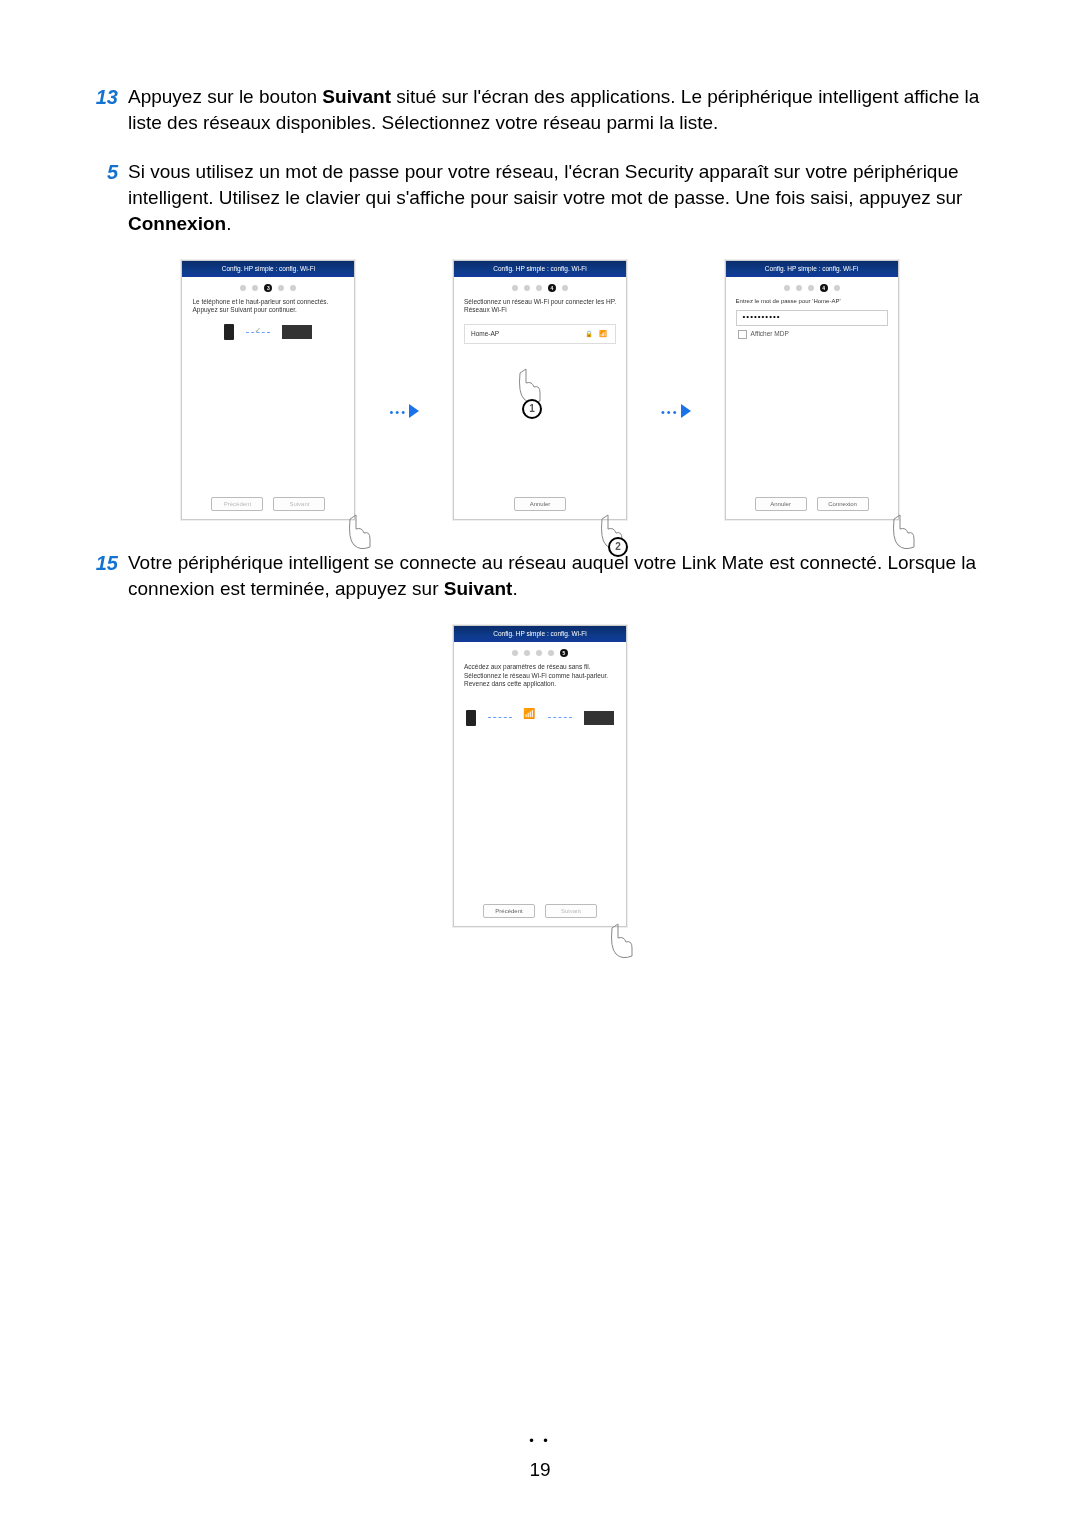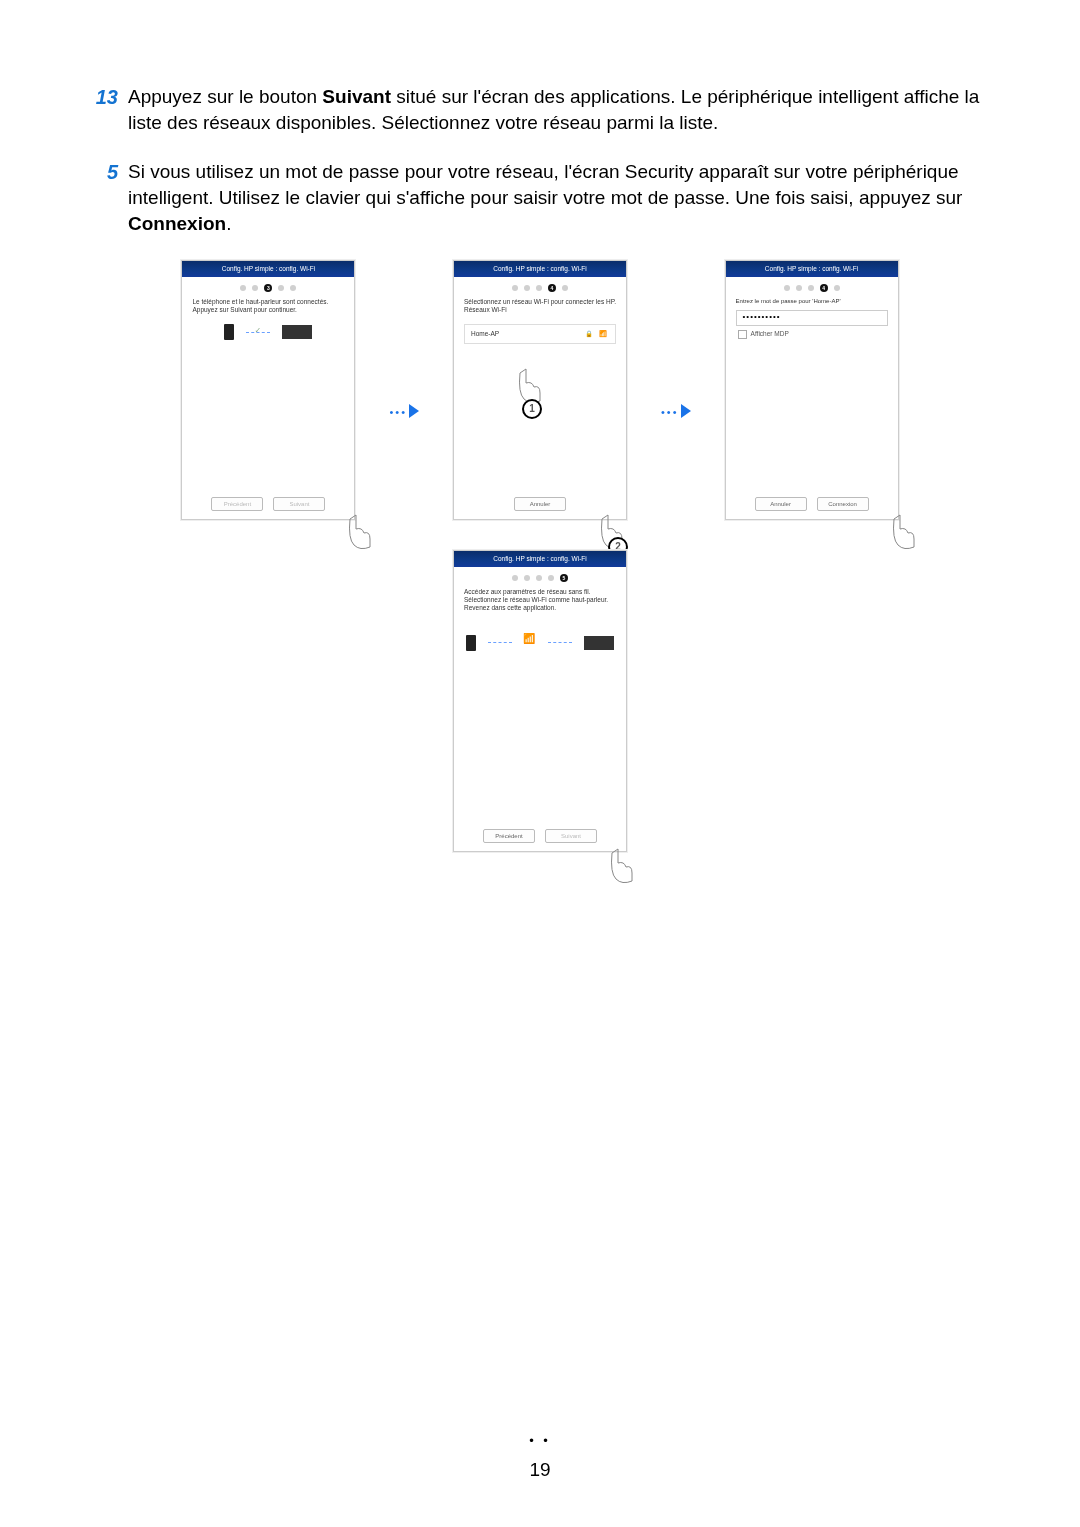--- a/index.html
+++ b/index.html
@@ -158,20 +158,26 @@
       </div>
       <div class="hand" style="right:-28px;bottom:-32px;">
         <svg viewBox="0 0 40 40">
             <path d="M8 8 L14 4 L14 18 Q20 16 22 22 Q28 20 28 28 L28 36 Q18 40 12 34 Q6 28 8 8 Z" fill="none" stroke="#888" stroke-width="1"></path>
           </svg>
       </div>
     </div>
 
   </div>
 
+  <div class="step">
+    <div class="step-num">15</div>
+    <div class="step-body">
+      <span>Votre périphérique intelligent se connecte au réseau auquel votre Link Mate est connecté. Lorsque la connexion est terminée, appuyez sur </span><b>Suivant</b><span>.</span>
+    </div>
+  </div>
 
   <div class="center-screen">
     <div class="screen" style="height:300px;position:relative;">
       <div class="titlebar">Config. HP simple : config. Wi-Fi</div>
       <div class="stepper">
         <span class="dot"></span>
         <span class="dot"></span>
         <span class="dot"></span>
         <span class="dot"></span>
         <span class="dot active">5</span>

